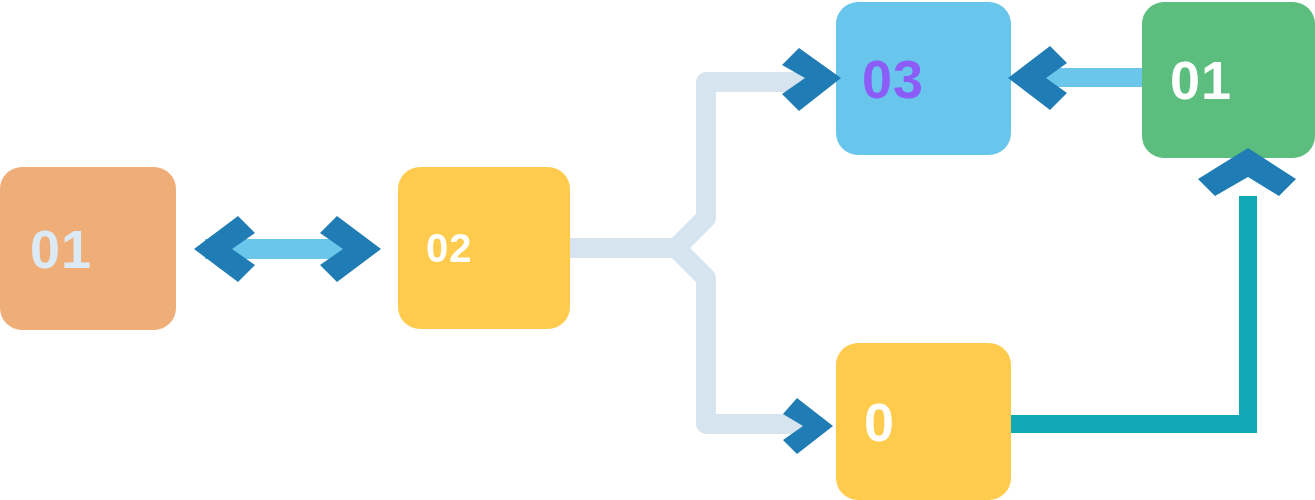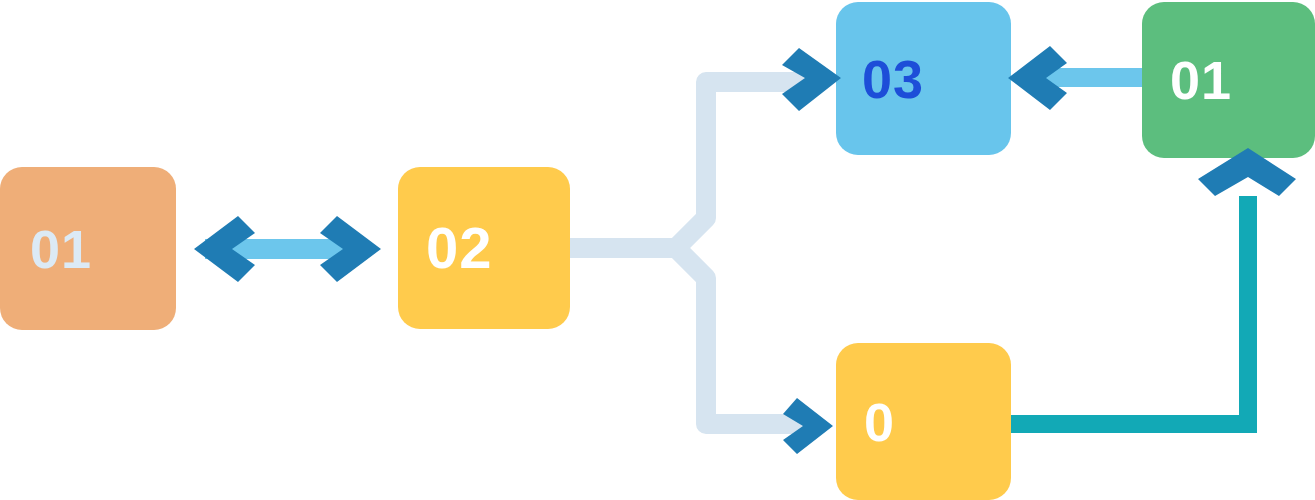--- a/index.html
+++ b/index.html
@@ -76,21 +76,21 @@
     <path d="M 797 398 L 783 414 L 803 426 L 783 440 L 797 454 L 833 426 Z" fill="#1F7CB4"></path>
 
     <path d="M 1050 46 L 1067 63 L 1046 78 L 1067 93 L 1050 110 L 1008 78 Z" fill="#1F7CB4"></path>
 
     <path d="M 1215 196 L 1198 179 L 1248 148 L 1296 179 L 1279 196 L 1248 177 Z" fill="#1F7CB4"></path>
 
   </svg>
 
   <div class="node-label" style="left:0px; top:167px; width:176px; height:163px; display:flex; align-items:center; padding-left:30px; box-sizing:border-box; font-size:54px; color:#DCEAF5;">01</div>
 
-  <div class="node-label" style="left:398px; top:167px; width:172px; height:162px; display:flex; align-items:center; padding-left:28px; box-sizing:border-box; font-size:58px; color:#FFFFFF;">02</div>
+  <div class="node-label" style="left:398px; top:167px; width:172px; height:162px; display:flex; align-items:center; padding-left:28px; box-sizing:border-box; font-size:40px; color:#FFFFFF;">02</div>
 
-  <div class="node-label" style="left:836px; top:2px; width:175px; height:153px; display:flex; align-items:center; padding-left:26px; box-sizing:border-box; font-size:54px; color:#1d4ed8;">03</div>
+  <div class="node-label" style="left:836px; top:2px; width:175px; height:153px; display:flex; align-items:center; padding-left:26px; box-sizing:border-box; font-size:54px; color:#8b5cf6;">03</div>
 
   <div class="node-label" style="left:1142px; top:2px; width:173px; height:156px; display:flex; align-items:center; padding-left:28px; box-sizing:border-box; font-size:54px; color:#FFFFFF;">01</div>
 
   <div class="node-label" style="left:836px; top:343px; width:175px; height:157px; display:flex; align-items:center; padding-left:28px; box-sizing:border-box; font-size:54px; color:#FFFFFF;">0</div>
 
 </div>
 
 </body></html>

